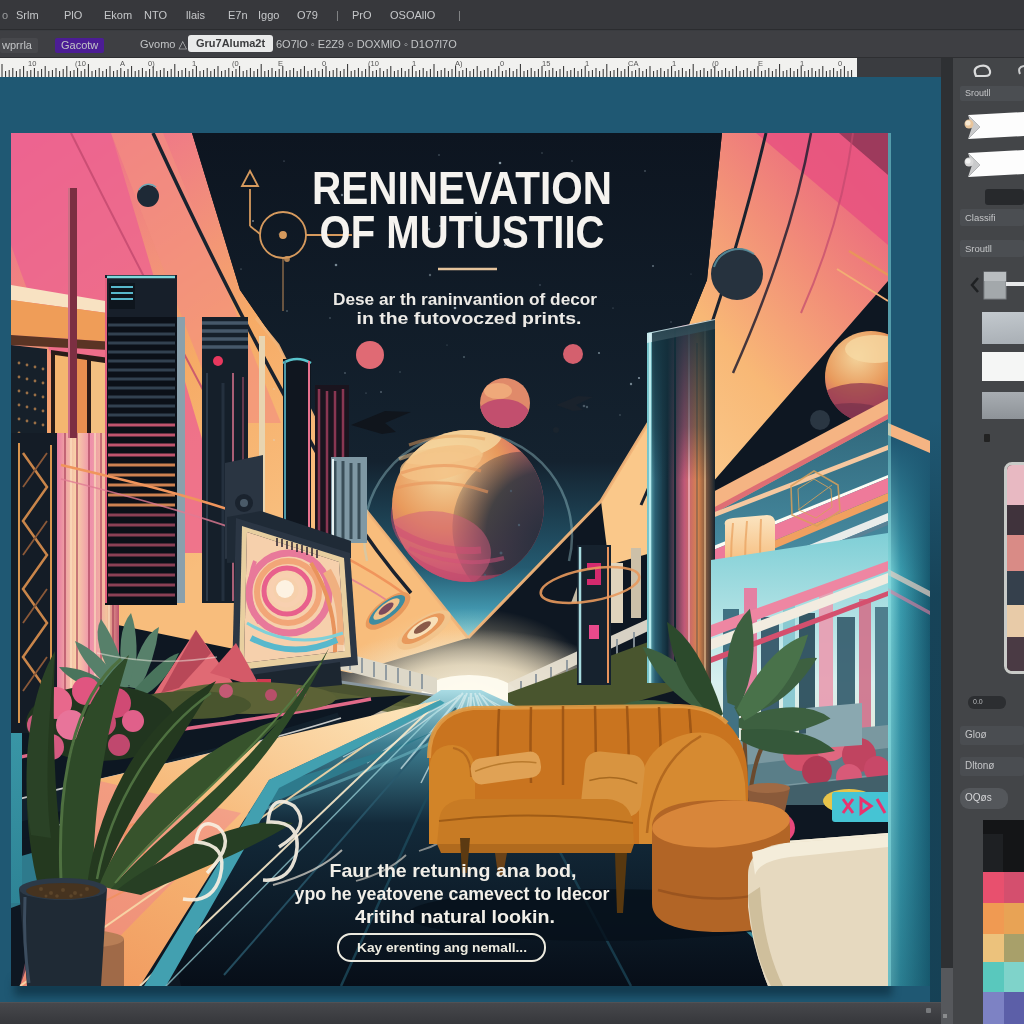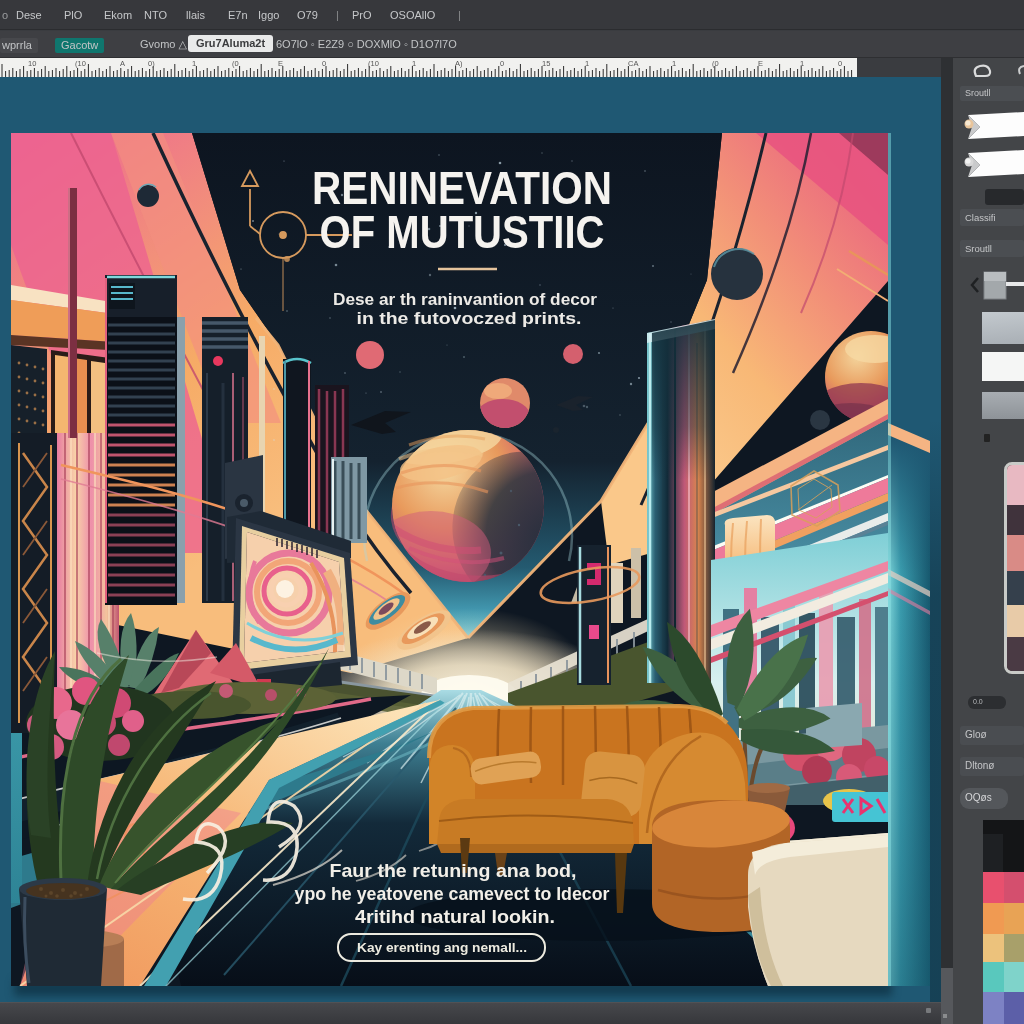--- a/index.html
+++ b/index.html
@@ -2,37 +2,37 @@
 <html><head><meta charset="utf-8">
 <style>
 *{margin:0;padding:0;box-sizing:border-box}
 html,body{width:1024px;height:1024px;overflow:hidden;background:#3a3c40;font-family:"Liberation Sans",sans-serif}
 .abs{position:absolute}
 </style></head>
 <body>
 
 <div class="abs" style="left:0;top:0;width:1024px;height:30px;background:#37383c;border-bottom:1px solid #2b2c2f;color:#c6c8ca;font-size:11px">
  <span class="abs" style="left:2px;top:9px;color:#9a9c9e">o</span>
- <span class="abs" style="left:16px;top:9px">Dese</span>
+ <span class="abs" style="left:16px;top:9px">Srlm</span>
  <span class="abs" style="left:64px;top:9px">PlO</span>
  <span class="abs" style="left:104px;top:9px">Ekom</span>
  <span class="abs" style="left:144px;top:9px">NTO</span>
  <span class="abs" style="left:186px;top:9px">llais</span>
  <span class="abs" style="left:228px;top:9px">E7n</span>
  <span class="abs" style="left:258px;top:9px">Iggo</span>
  <span class="abs" style="left:297px;top:9px">O79</span>
  <span class="abs" style="left:336px;top:9px;color:#8a8c8e">|</span>
  <span class="abs" style="left:352px;top:9px">PrO</span>
  <span class="abs" style="left:390px;top:9px">OSOAllO</span>
  <span class="abs" style="left:458px;top:9px;color:#8a8c8e">|</span>
 </div>
 
 <div class="abs" style="left:0;top:31px;width:1024px;height:27px;background:#3e3f43;border-bottom:1px solid #2e2f32;color:#c2c4c6;font-size:11px">
  <span class="abs" style="left:0px;top:7px;background:#47484c;padding:1px 6px 2px 2px;border-radius:2px">wprrla</span>
- <span class="abs" style="left:55px;top:7px;background:#0f766e;padding:1px 6px 2px 6px;border-radius:2px">Gacotw</span>
+ <span class="abs" style="left:55px;top:7px;background:#4c1d95;padding:1px 6px 2px 6px;border-radius:2px">Gacotw</span>
  <span class="abs" style="left:140px;top:7px">Gvomo △</span>
  <span class="abs" style="left:188px;top:4px;background:#e9eaea;color:#3a3b3d;padding:2px 8px 3px 8px;border-radius:3px;font-weight:bold">Gru7Aluma2t</span>
  <span class="abs" style="left:276px;top:7px">6O7lO ◦ E2Z9 ○ DOXMlO ◦ D1O7l7O</span>
 </div>
 
 <div class="abs" style="left:0;top:58px;width:857px;height:19px;background:#f1f1ef">
 <svg width="857" height="19">
       <path d="M2 6V19M5.6 13V19M9.2 12V19M12.799999999999999 10V19M16.4 13V19M20.0 11V19M23.6 8V19M27.200000000000003 13V19M30.800000000000004 12V19M34.400000000000006 10V19M38.00000000000001 13V19M41.60000000000001 11V19M45.20000000000001 8V19M48.80000000000001 13V19M52.40000000000001 12V19M56.000000000000014 10V19M59.600000000000016 13V19M63.20000000000002 11V19M66.80000000000001 8V19M70.4 13V19M74.0 12V19M77.6 10V19M81.19999999999999 13V19M84.79999999999998 11V19M88.39999999999998 6V19M91.99999999999997 13V19M95.59999999999997 12V19M99.19999999999996 10V19M102.79999999999995 13V19M106.39999999999995 11V19M109.99999999999994 8V19M113.59999999999994 13V19M117.19999999999993 12V19M120.79999999999993 10V19M124.39999999999992 13V19M127.99999999999991 11V19M131.5999999999999 8V19M135.1999999999999 13V19M138.7999999999999 12V19M142.3999999999999 10V19M145.9999999999999 13V19M149.59999999999988 11V19M153.19999999999987 8V19M156.79999999999987 13V19M160.39999999999986 12V19M163.99999999999986 10V19M167.59999999999985 13V19M171.19999999999985 11V19M174.79999999999984 6V19M178.39999999999984 13V19M181.99999999999983 12V19M185.59999999999982 10V19M189.19999999999982 13V19M192.7999999999998 11V19M196.3999999999998 8V19M199.9999999999998 13V19M203.5999999999998 12V19M207.1999999999998 10V19M210.79999999999978 13V19M214.39999999999978 11V19M217.99999999999977 8V19M221.59999999999977 13V19M225.19999999999976 12V19M228.79999999999976 10V19M232.39999999999975 13V19M235.99999999999974 11V19M239.59999999999974 8V19M243.19999999999973 13V19M246.79999999999973 12V19M250.39999999999972 10V19M253.99999999999972 13V19M257.59999999999974 11V19M261.19999999999976 6V19M264.7999999999998 13V19M268.3999999999998 12V19M271.99999999999983 10V19M275.59999999999985 13V19M279.1999999999999 11V19M282.7999999999999 8V19M286.3999999999999 13V19M289.99999999999994 12V19M293.59999999999997 10V19M297.2 13V19M300.8 11V19M304.40000000000003 8V19M308.00000000000006 13V19M311.6000000000001 12V19M315.2000000000001 10V19M318.8000000000001 13V19M322.40000000000015 11V19M326.00000000000017 8V19M329.6000000000002 13V19M333.2000000000002 12V19M336.80000000000024 10V19M340.40000000000026 13V19M344.0000000000003 11V19M347.6000000000003 6V19M351.20000000000033 13V19M354.80000000000035 12V19M358.4000000000004 10V19M362.0000000000004 13V19M365.6000000000004 11V19M369.20000000000044 8V19M372.80000000000047 13V19M376.4000000000005 12V19M380.0000000000005 10V19M383.60000000000053 13V19M387.20000000000056 11V19M390.8000000000006 8V19M394.4000000000006 13V19M398.0000000000006 12V19M401.60000000000065 10V19M405.20000000000067 13V19M408.8000000000007 11V19M412.4000000000007 8V19M416.00000000000074 13V19M419.60000000000076 12V19M423.2000000000008 10V19M426.8000000000008 13V19M430.40000000000083 11V19M434.00000000000085 6V19M437.6000000000009 13V19M441.2000000000009 12V19M444.8000000000009 10V19M448.40000000000094 13V19M452.00000000000097 11V19M455.600000000001 8V19M459.200000000001 13V19M462.80000000000103 12V19M466.40000000000106 10V19M470.0000000000011 13V19M473.6000000000011 11V19M477.2000000000011 8V19M480.80000000000115 13V19M484.40000000000117 12V19M488.0000000000012 10V19M491.6000000000012 13V19M495.20000000000124 11V19M498.80000000000126 8V19M502.4000000000013 13V19M506.0000000000013 12V19M509.60000000000133 10V19M513.2000000000013 13V19M516.8000000000013 11V19M520.4000000000013 6V19M524.0000000000014 13V19M527.6000000000014 12V19M531.2000000000014 10V19M534.8000000000014 13V19M538.4000000000015 11V19M542.0000000000015 8V19M545.6000000000015 13V19M549.2000000000015 12V19M552.8000000000015 10V19M556.4000000000016 13V19M560.0000000000016 11V19M563.6000000000016 8V19M567.2000000000016 13V19M570.8000000000017 12V19M574.4000000000017 10V19M578.0000000000017 13V19M581.6000000000017 11V19M585.2000000000018 8V19M588.8000000000018 13V19M592.4000000000018 12V19M596.0000000000018 10V19M599.6000000000018 13V19M603.2000000000019 11V19M606.8000000000019 6V19M610.4000000000019 13V19M614.0000000000019 12V19M617.600000000002 10V19M621.200000000002 13V19M624.800000000002 11V19M628.400000000002 8V19M632.000000000002 13V19M635.6000000000021 12V19M639.2000000000021 10V19M642.8000000000021 13V19M646.4000000000021 11V19M650.0000000000022 8V19M653.6000000000022 13V19M657.2000000000022 12V19M660.8000000000022 10V19M664.4000000000023 13V19M668.0000000000023 11V19M671.6000000000023 8V19M675.2000000000023 13V19M678.8000000000023 12V19M682.4000000000024 10V19M686.0000000000024 13V19M689.6000000000024 11V19M693.2000000000024 6V19M696.8000000000025 13V19M700.4000000000025 12V19M704.0000000000025 10V19M707.6000000000025 13V19M711.2000000000025 11V19M714.8000000000026 8V19M718.4000000000026 13V19M722.0000000000026 12V19M725.6000000000026 10V19M729.2000000000027 13V19M732.8000000000027 11V19M736.4000000000027 8V19M740.0000000000027 13V19M743.6000000000028 12V19M747.2000000000028 10V19M750.8000000000028 13V19M754.4000000000028 11V19M758.0000000000028 8V19M761.6000000000029 13V19M765.2000000000029 12V19M768.8000000000029 10V19M772.4000000000029 13V19M776.000000000003 11V19M779.600000000003 6V19M783.200000000003 13V19M786.800000000003 12V19M790.400000000003 10V19M794.0000000000031 13V19M797.6000000000031 11V19M801.2000000000031 8V19M804.8000000000031 13V19M808.4000000000032 12V19M812.0000000000032 10V19M815.6000000000032 13V19M819.2000000000032 11V19M822.8000000000033 8V19M826.4000000000033 13V19M830.0000000000033 12V19M833.6000000000033 10V19M837.2000000000033 13V19M840.8000000000034 11V19M844.4000000000034 8V19M848.0000000000034 13V19M851.6000000000034 12V19" stroke="#2a2a2a" stroke-width="1" fill="none"></path>
       <text x="28" y="8" font-size="7.5" fill="#555" font-family="Liberation Sans, sans-serif">10</text>
       <text x="75" y="8" font-size="7.5" fill="#555" font-family="Liberation Sans, sans-serif">(10</text>

